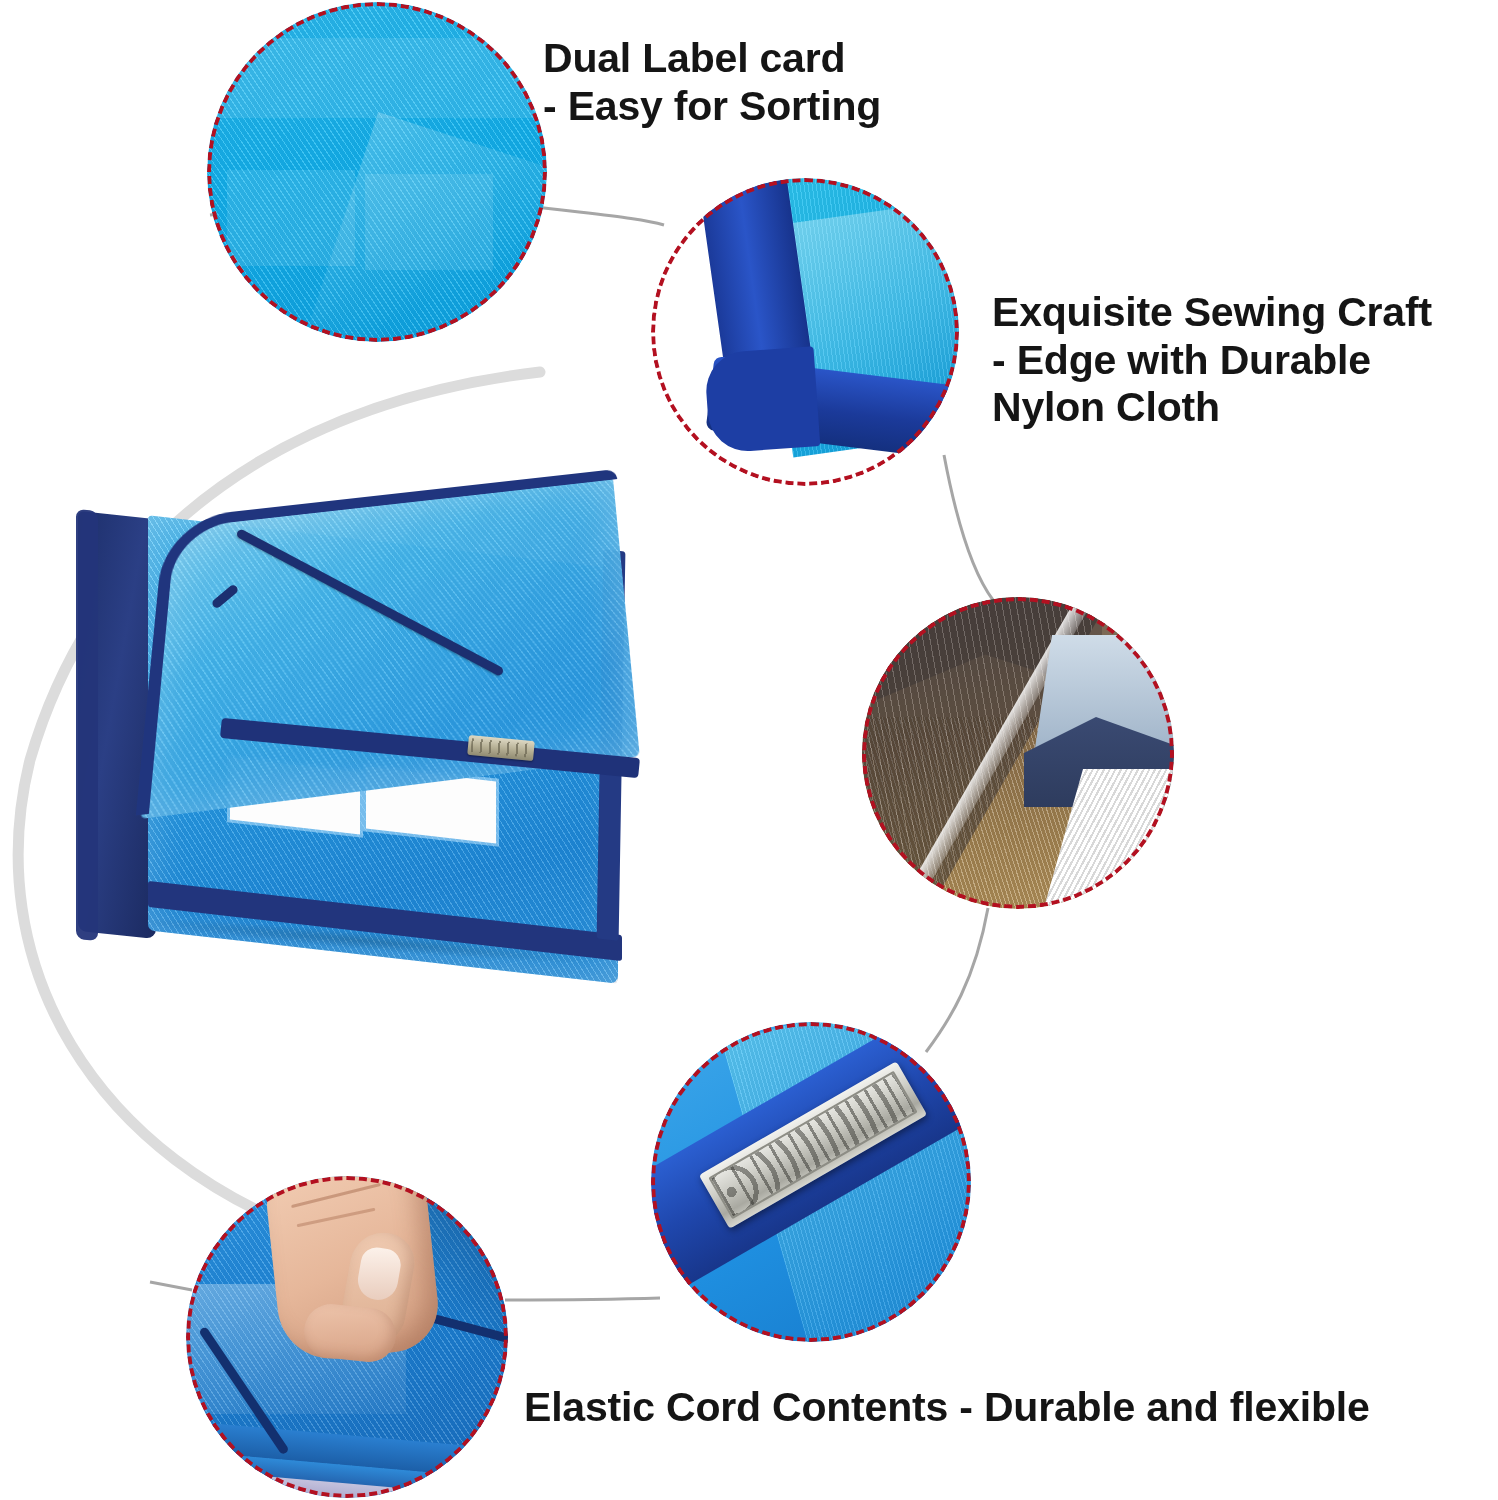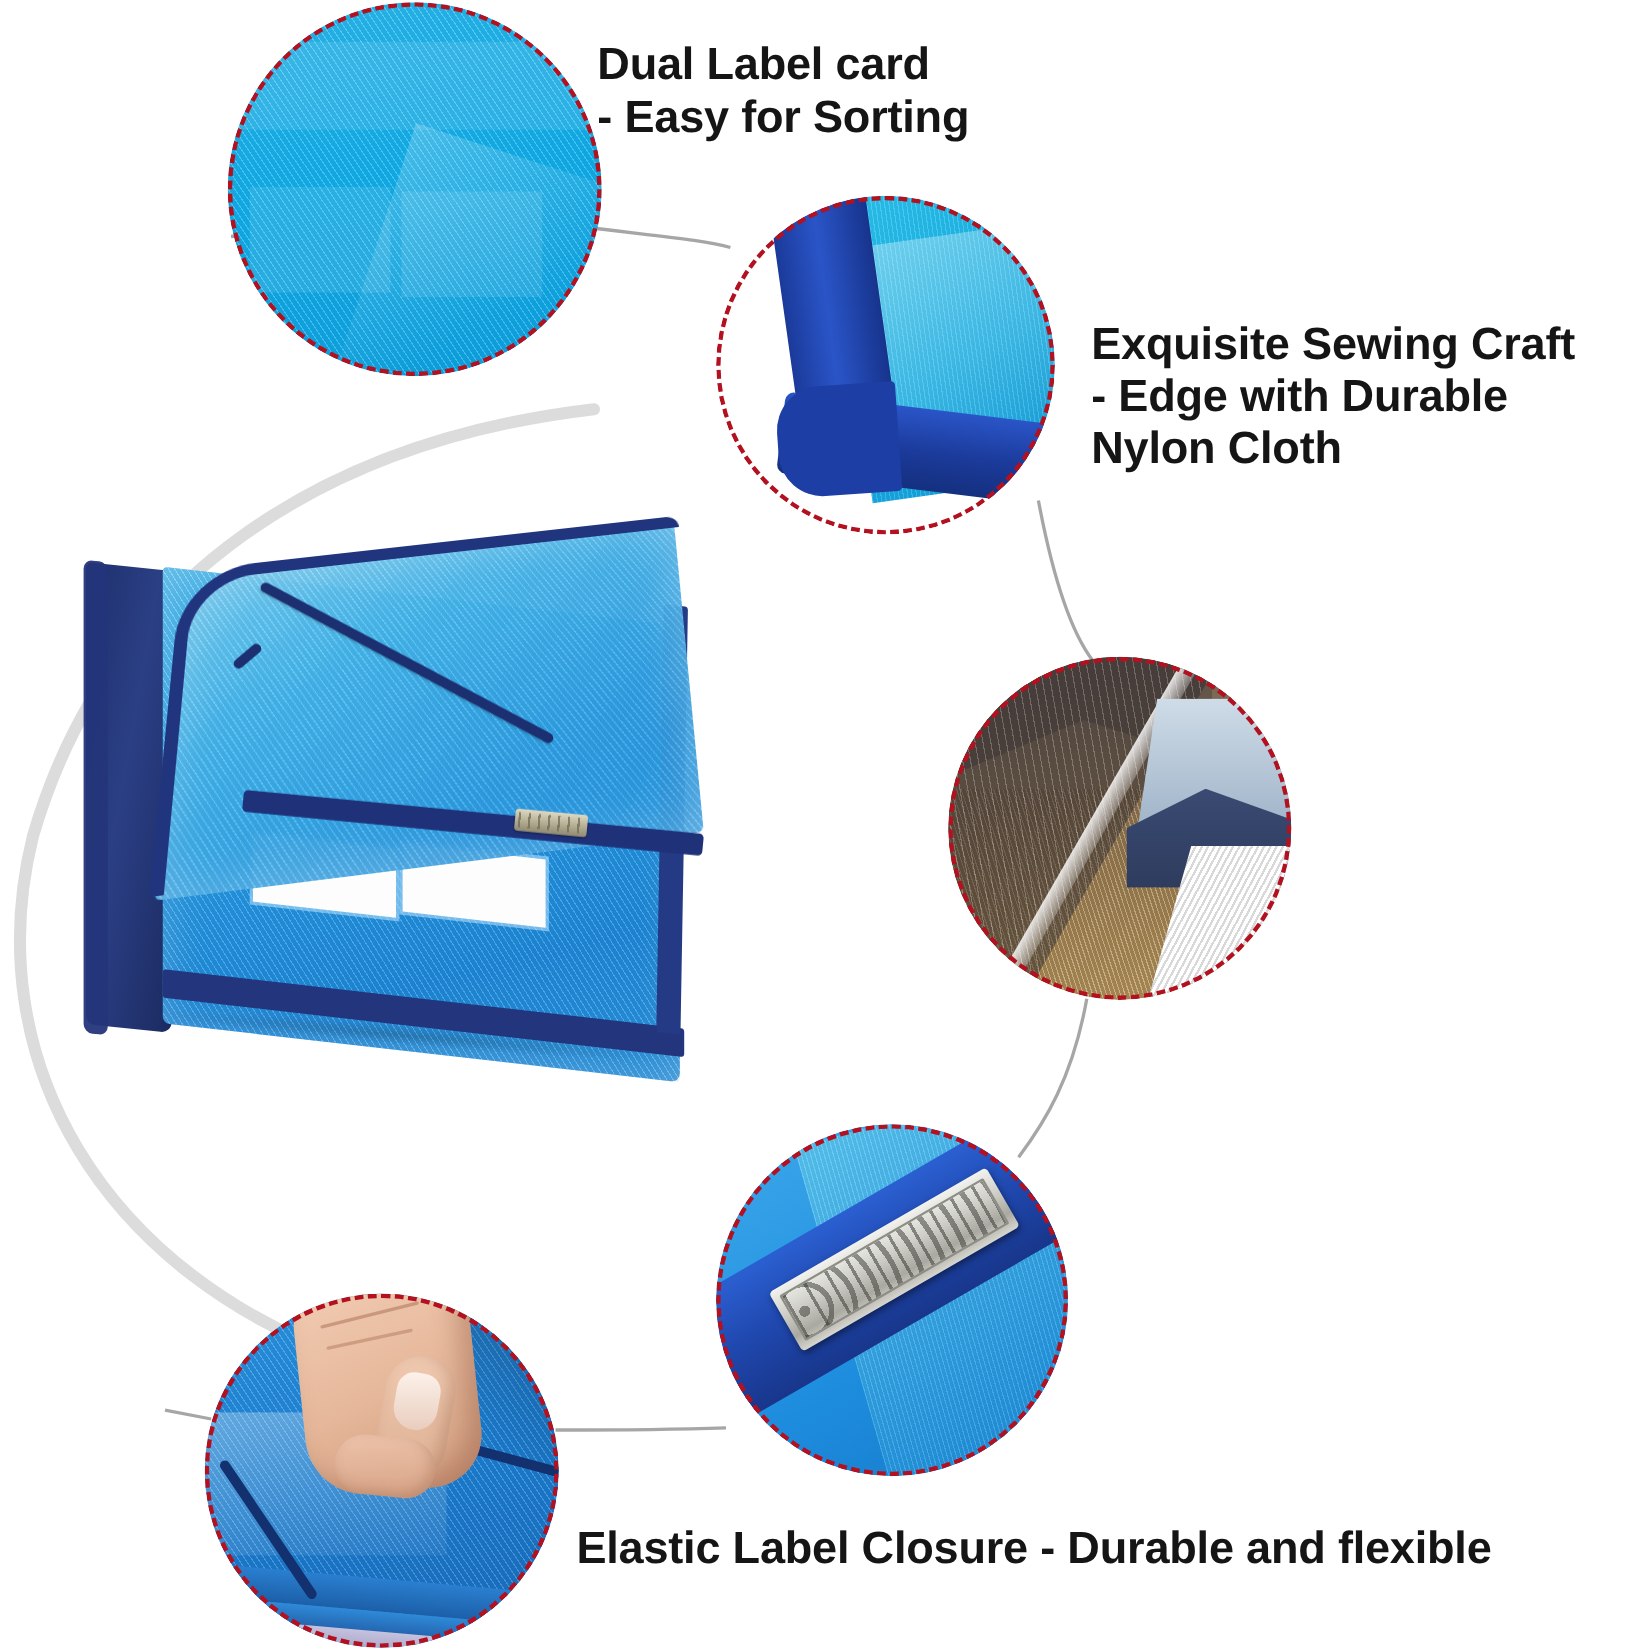--- a/index.html
+++ b/index.html
@@ -328,15 +328,15 @@
       <div style="position:absolute;left:110px;top:40px;width:80px;height:3px;
                   background:rgba(160,100,72,.38);border-radius:3px;transform:rotate(-12deg);"></div>
 
       <div style="position:absolute;left:118px;top:130px;width:92px;height:54px;
                   background:linear-gradient(170deg,#eec5ac,#d6a184);
                   border-radius:30px;transform:rotate(6deg);
                   box-shadow:inset -5px -4px 12px rgba(140,85,60,.3);"></div>
     </div>
     <div class="ring"></div>
   </div>
-  <div class="caption" style="left:524px;top:1384px;width:880px;">Elastic Label Closure - Durable and flexible</div>
+  <div class="caption" style="left:524px;top:1384px;width:880px;">Elastic Cord Contents - Durable and flexible</div>
 
 </div>
 
 </body></html>

